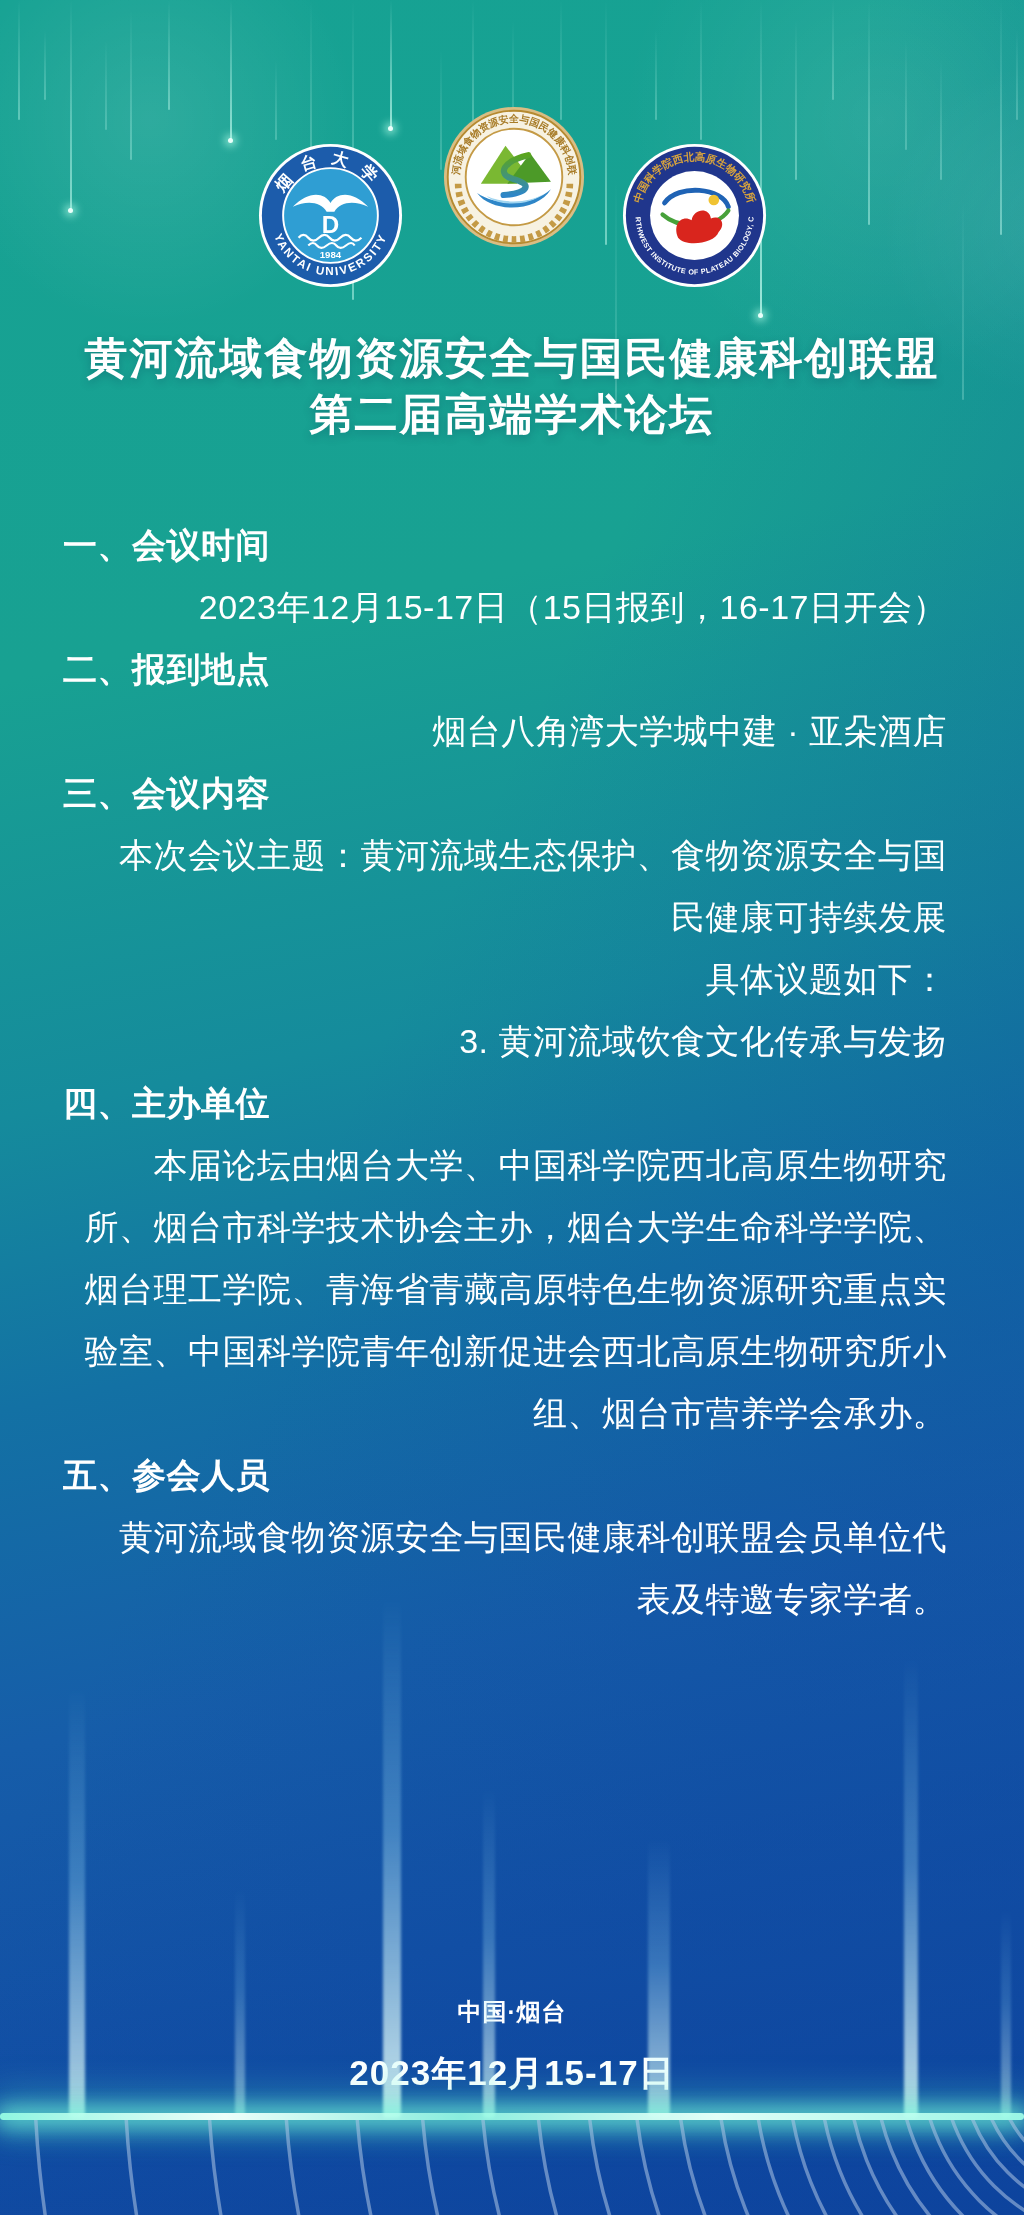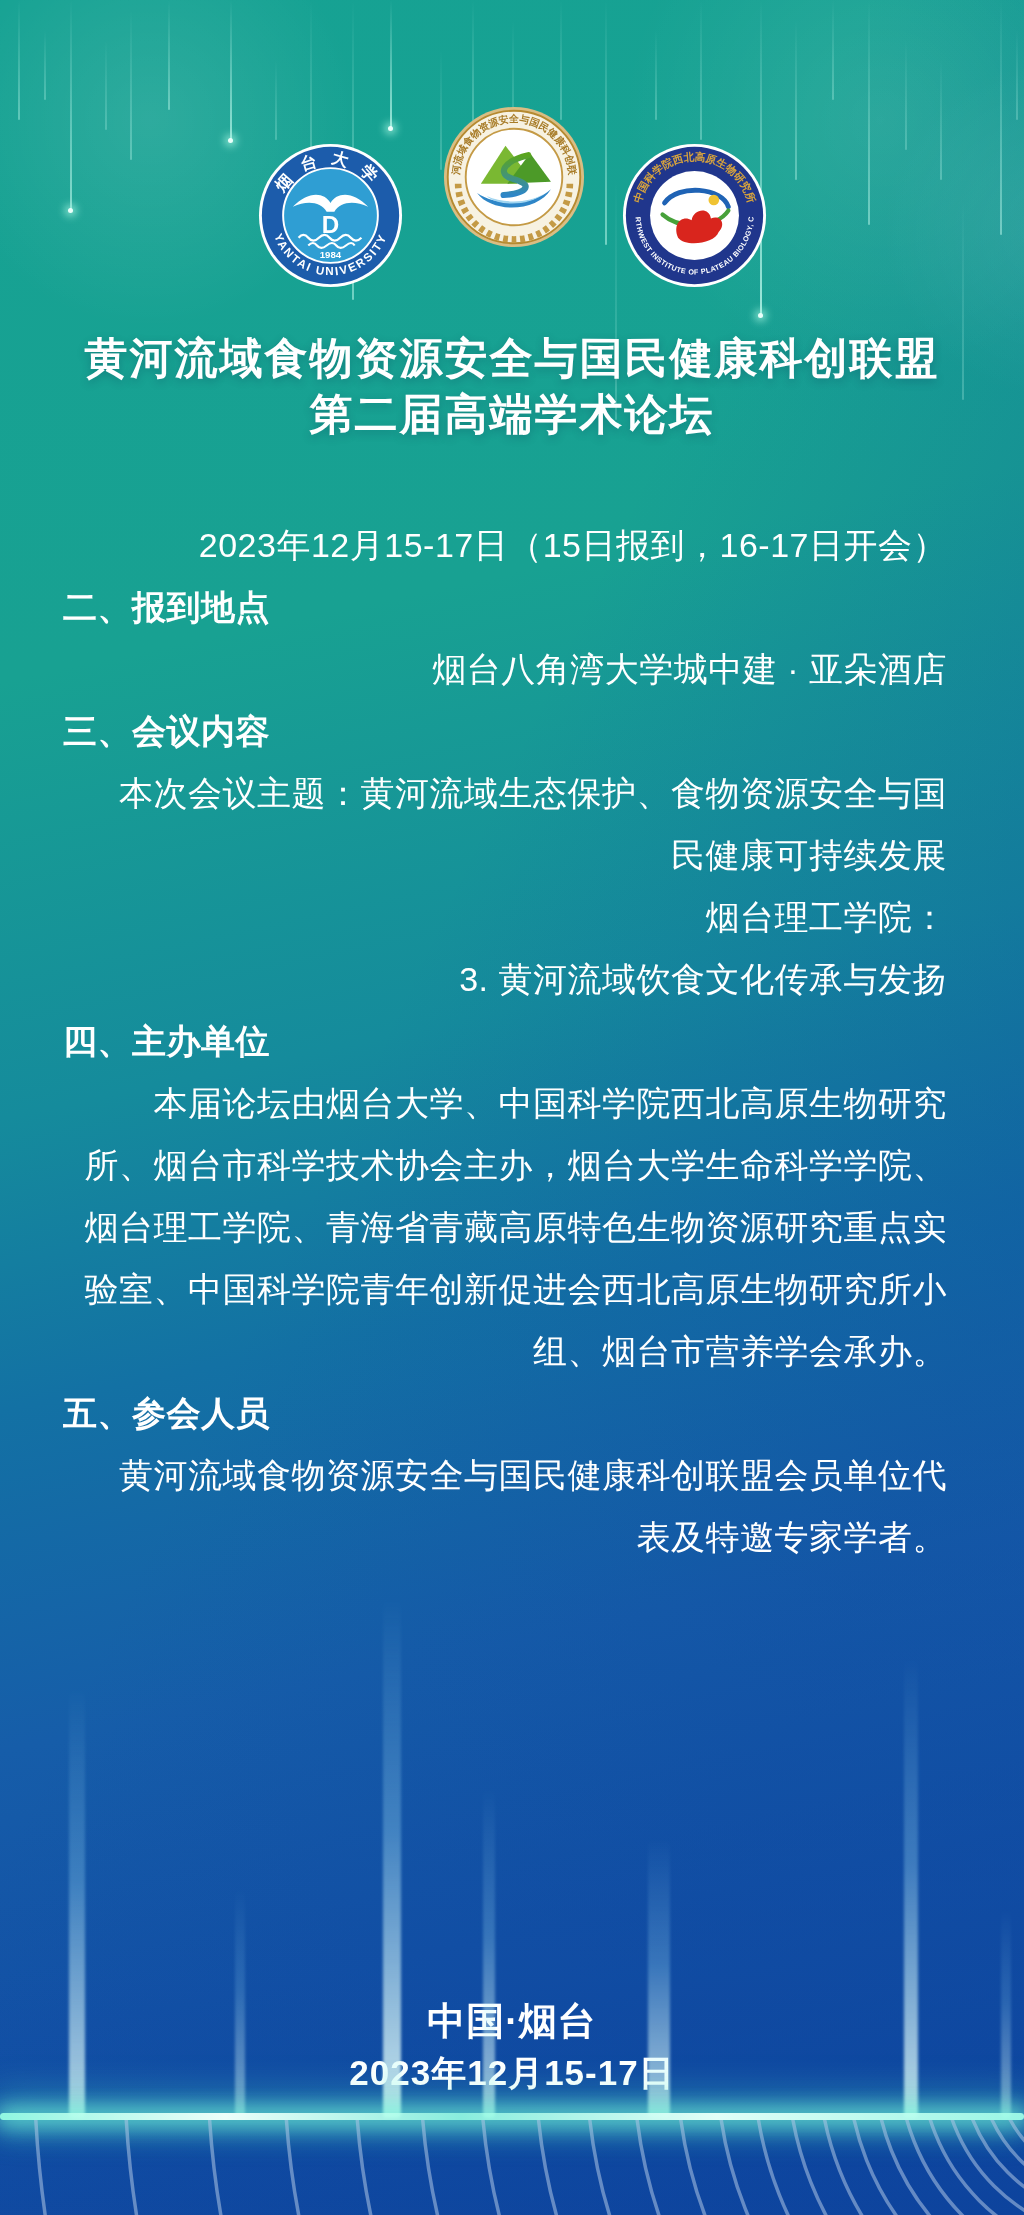--- a/index.html
+++ b/index.html
@@ -38,21 +38,21 @@
   }
   
   .sections{
     position:absolute;left:63px;top:514px;width:884px;color:#ffffff;
     font-size:34px;line-height:62px;letter-spacing:0.5px;
   }
   .sec-heading{font-weight:700;margin:0;}
   .sec-para{margin:0;text-indent:44px;font-weight:500;text-align:right;}
   
   .footer-location{position:absolute;left:0;top:1996px;width:1024px;text-align:center;
-    color:#fff;font-size:38px;font-weight:700;letter-spacing:1px;}
+    color:#fff;font-size:24px;font-weight:700;letter-spacing:1px;}
   .footer-date{position:absolute;left:0;top:2050px;width:1024px;text-align:center;
     color:#fff;font-size:35px;font-weight:600;letter-spacing:1px;}
   
   .bottom-fx{position:absolute;inset:0;pointer-events:none;}
   .glow-line{
     position:absolute;left:0;top:2113px;width:1024px;height:7px;border-radius:3px;
     background:linear-gradient(90deg, rgba(150,255,228,0.95), rgba(236,255,250,1) 22%, rgba(150,255,228,0.9) 45%, rgba(225,255,248,1) 70%, rgba(160,255,232,0.95));
     box-shadow:0 0 20px 5px rgba(120,255,220,0.75), 0 -10px 36px 8px rgba(90,235,205,0.40), 0 10px 28px 6px rgba(90,235,205,0.35);
   }
   .beam{position:absolute;filter:blur(1.5px);border-radius:4px;
@@ -175,26 +175,27 @@
       </svg>
     </div>
   </div>
 
   <div class="title">
     <div>黄河流域食物资源安全与国民健康科创联盟</div>
     <div>第二届高端学术论坛</div>
   </div>
 
   <div class="sections" id="sections">
+      <div class="sec-heading">一、会议时间</div>
       <p class="sec-para">2023年12月15-17日（15日报到，16-17日开会）</p>
       <div class="sec-heading">二、报到地点</div>
       <p class="sec-para">烟台八角湾大学城中建 · 亚朵酒店</p>
       <div class="sec-heading">三、会议内容</div>
       <p class="sec-para">本次会议主题：黄河流域生态保护、食物资源安全与国民健康可持续发展</p>
-      <p class="sec-para">烟台理工学院：</p>
+      <p class="sec-para">具体议题如下：</p>
       <p class="sec-para">3. 黄河流域饮食文化传承与发扬</p>
       <div class="sec-heading">四、主办单位</div>
       <p class="sec-para">本届论坛由烟台大学、中国科学院西北高原生物研究所、烟台市科学技术协会主办，烟台大学生命科学学院、烟台理工学院、青海省青藏高原特色生物资源研究重点实验室、中国科学院青年创新促进会西北高原生物研究所小组、烟台市营养学会承办。</p>
       <div class="sec-heading">五、参会人员</div>
       <p class="sec-para">黄河流域食物资源安全与国民健康科创联盟会员单位代表及特邀专家学者。</p>
     </div>
 
   <div class="footer-location">中国·烟台</div>
   <div class="footer-date">2023年12月15-17日</div>
 

